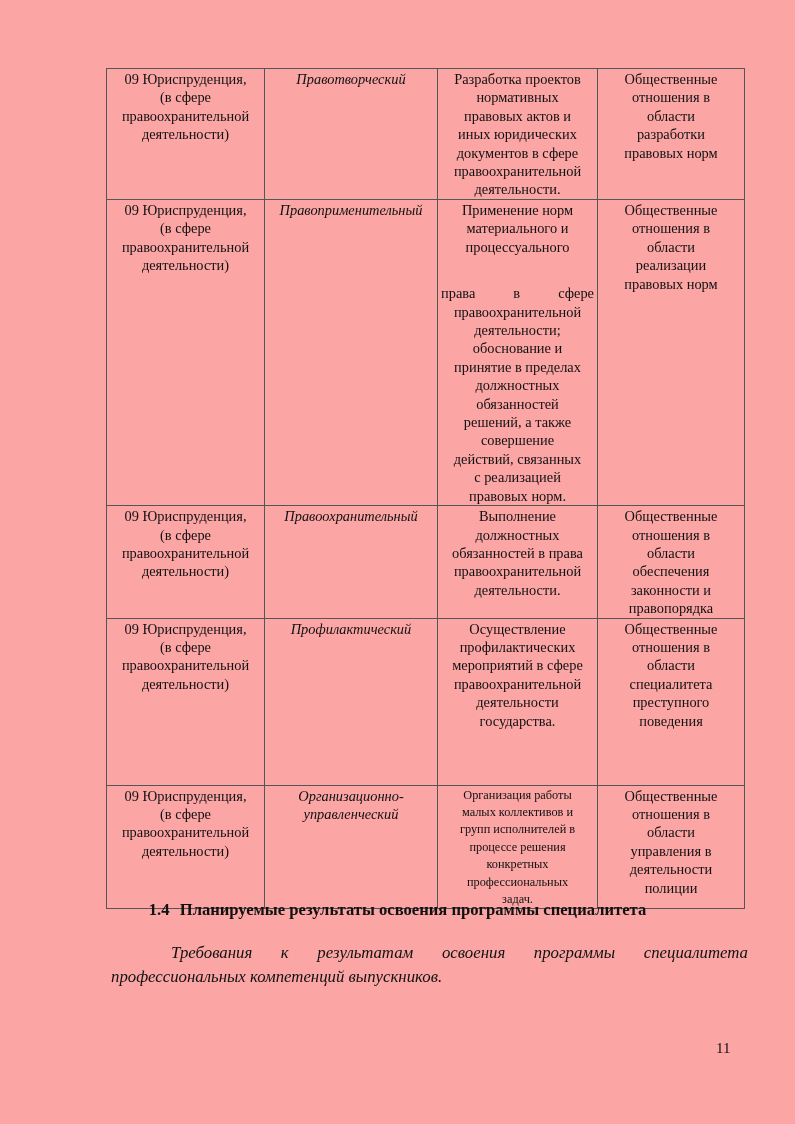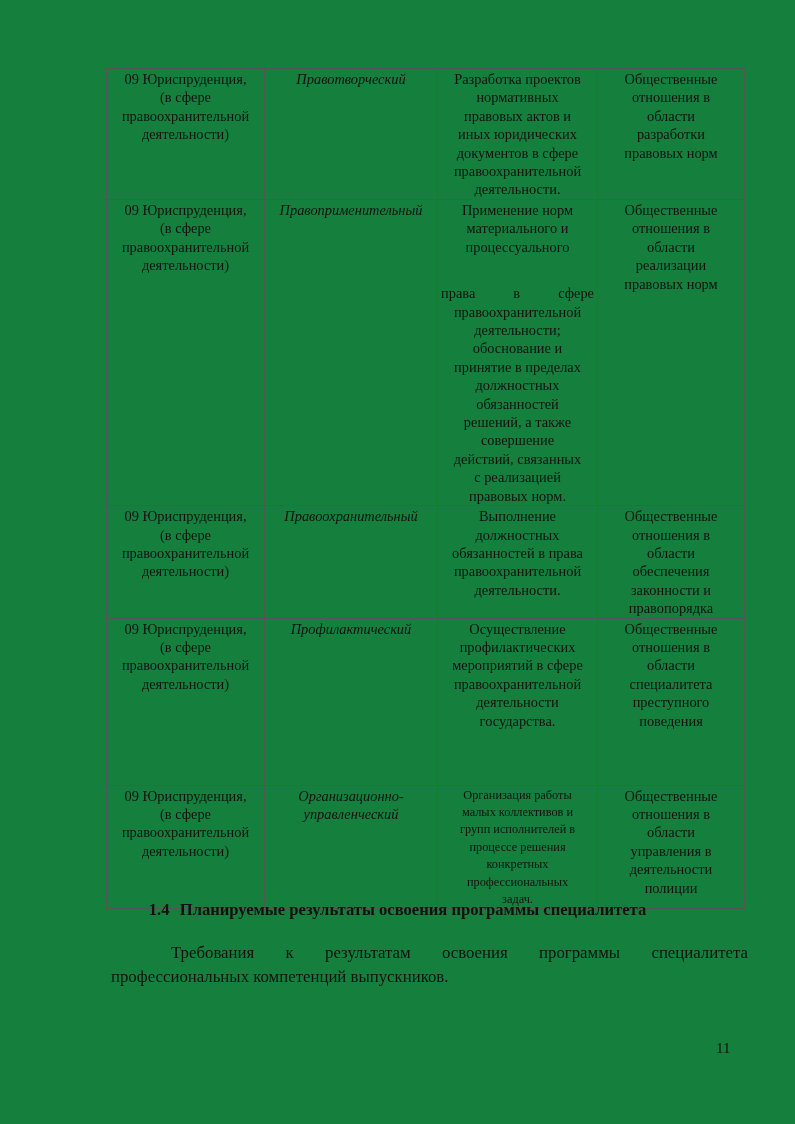--- a/index.html
+++ b/index.html
@@ -1,34 +1,34 @@
 <!DOCTYPE html>
 <html><head>
 <meta charset="utf-8">
 <style>
   html, body { margin: 0; padding: 0; background: #ffffff; }
   body { width: 795px; height: 1124px; position: relative; overflow: hidden;
          font-family: "Liberation Serif", "DejaVu Serif", serif; color: #111; }
-  .page { position: absolute; left: 0; top: 0; width: 795px; height: 1124px; background: #15803d; }
+  .page { position: absolute; left: 0; top: 0; width: 795px; height: 1124px; background: #fca5a5; }
   table.comp { position: absolute; left: 106px; top: 68px; border-collapse: collapse;
                table-layout: fixed; width: 639px; }
   table.comp td { border: 1px solid #555; vertical-align: top; text-align: center;
                   font-size: 14.4px; line-height: 18.4px; padding: 1px 3px 0 3px; }
   table.comp td.c1 { width: 151px; }
   table.comp td.c2 { width: 166px; font-style: italic; }
   table.comp td.c3 { width: 153px; }
   table.comp td.c4 { width: 140px; }
   .small { font-size: 12.3px !important; line-height: 17.4px !important; }
   .just-line { text-align: justify; text-align-last: justify; display: block; margin-top: 28px; }
   .line { display: block; }
   .heading { position: absolute; left: 0; width: 795px; top: 900px; text-align: center;
              font-weight: bold; font-size: 16.6px; }
   .heading span.num { margin-right: 6px; }
   .para { position: absolute; left: 111px; width: 637px; top: 941px; font-size: 16.8px;
-          line-height: 23.5px; }
+          line-height: 23.5px; font-style: italic; }
   .para .l { display: block; text-align: justify; text-align-last: justify; }
   .para .l.first { padding-left: 60px; }
   .para .l.last { text-align-last: left; }
   .pagenum { position: absolute; left: 716px; top: 1040px; font-size: 15px; }
 </style>
 </head>
 <body>
 
 <div class="page">
 

